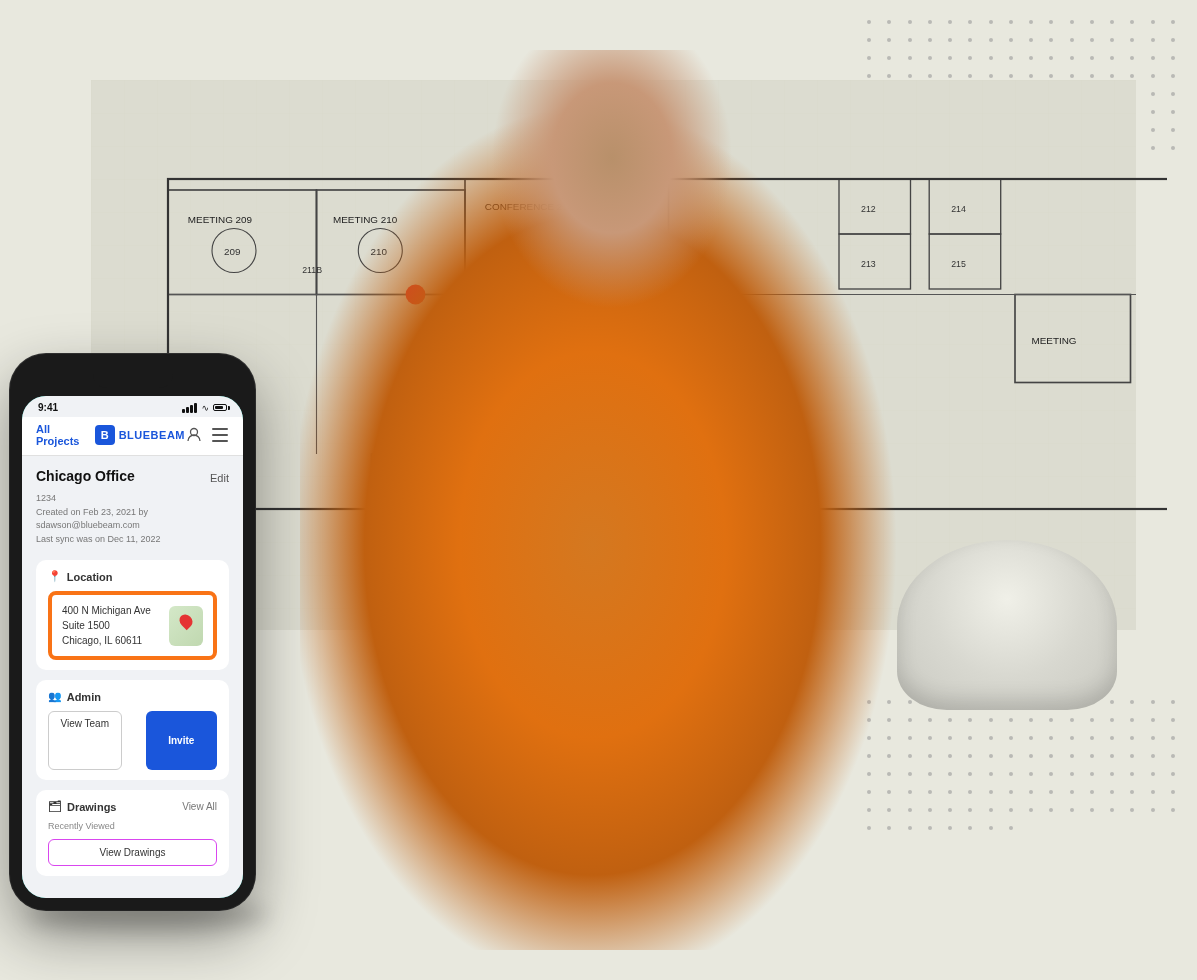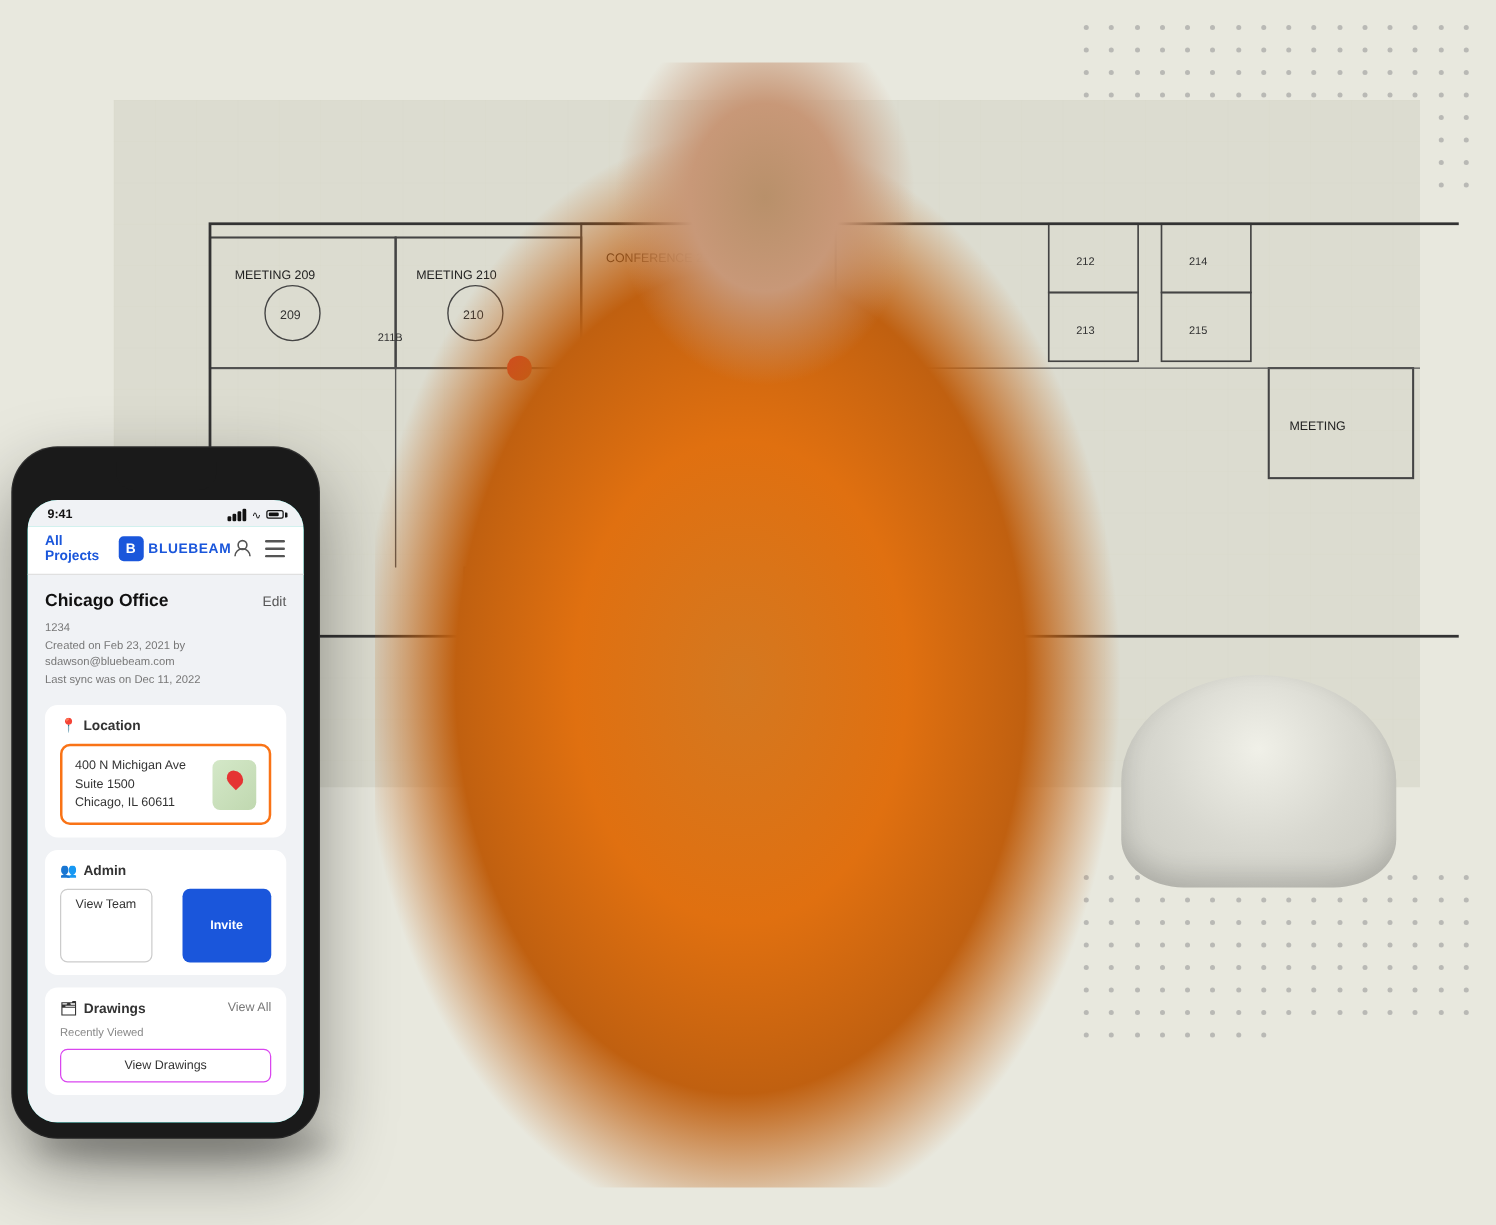--- a/index.html
+++ b/index.html
@@ -234,21 +234,21 @@
     .section-link {
       font-size: 10px;
       color: #777;
     }
 
     
     .location-card {
       display: flex;
       justify-content: space-between;
       align-items: center;
-      border: 2px solid #f97316;
+      border: 4px solid #f97316;
       border-radius: 8px;
       padding: 8px 10px;
     }
 
     .location-text {
       font-size: 10px;
       color: #333;
       line-height: 1.5;
     }
 

